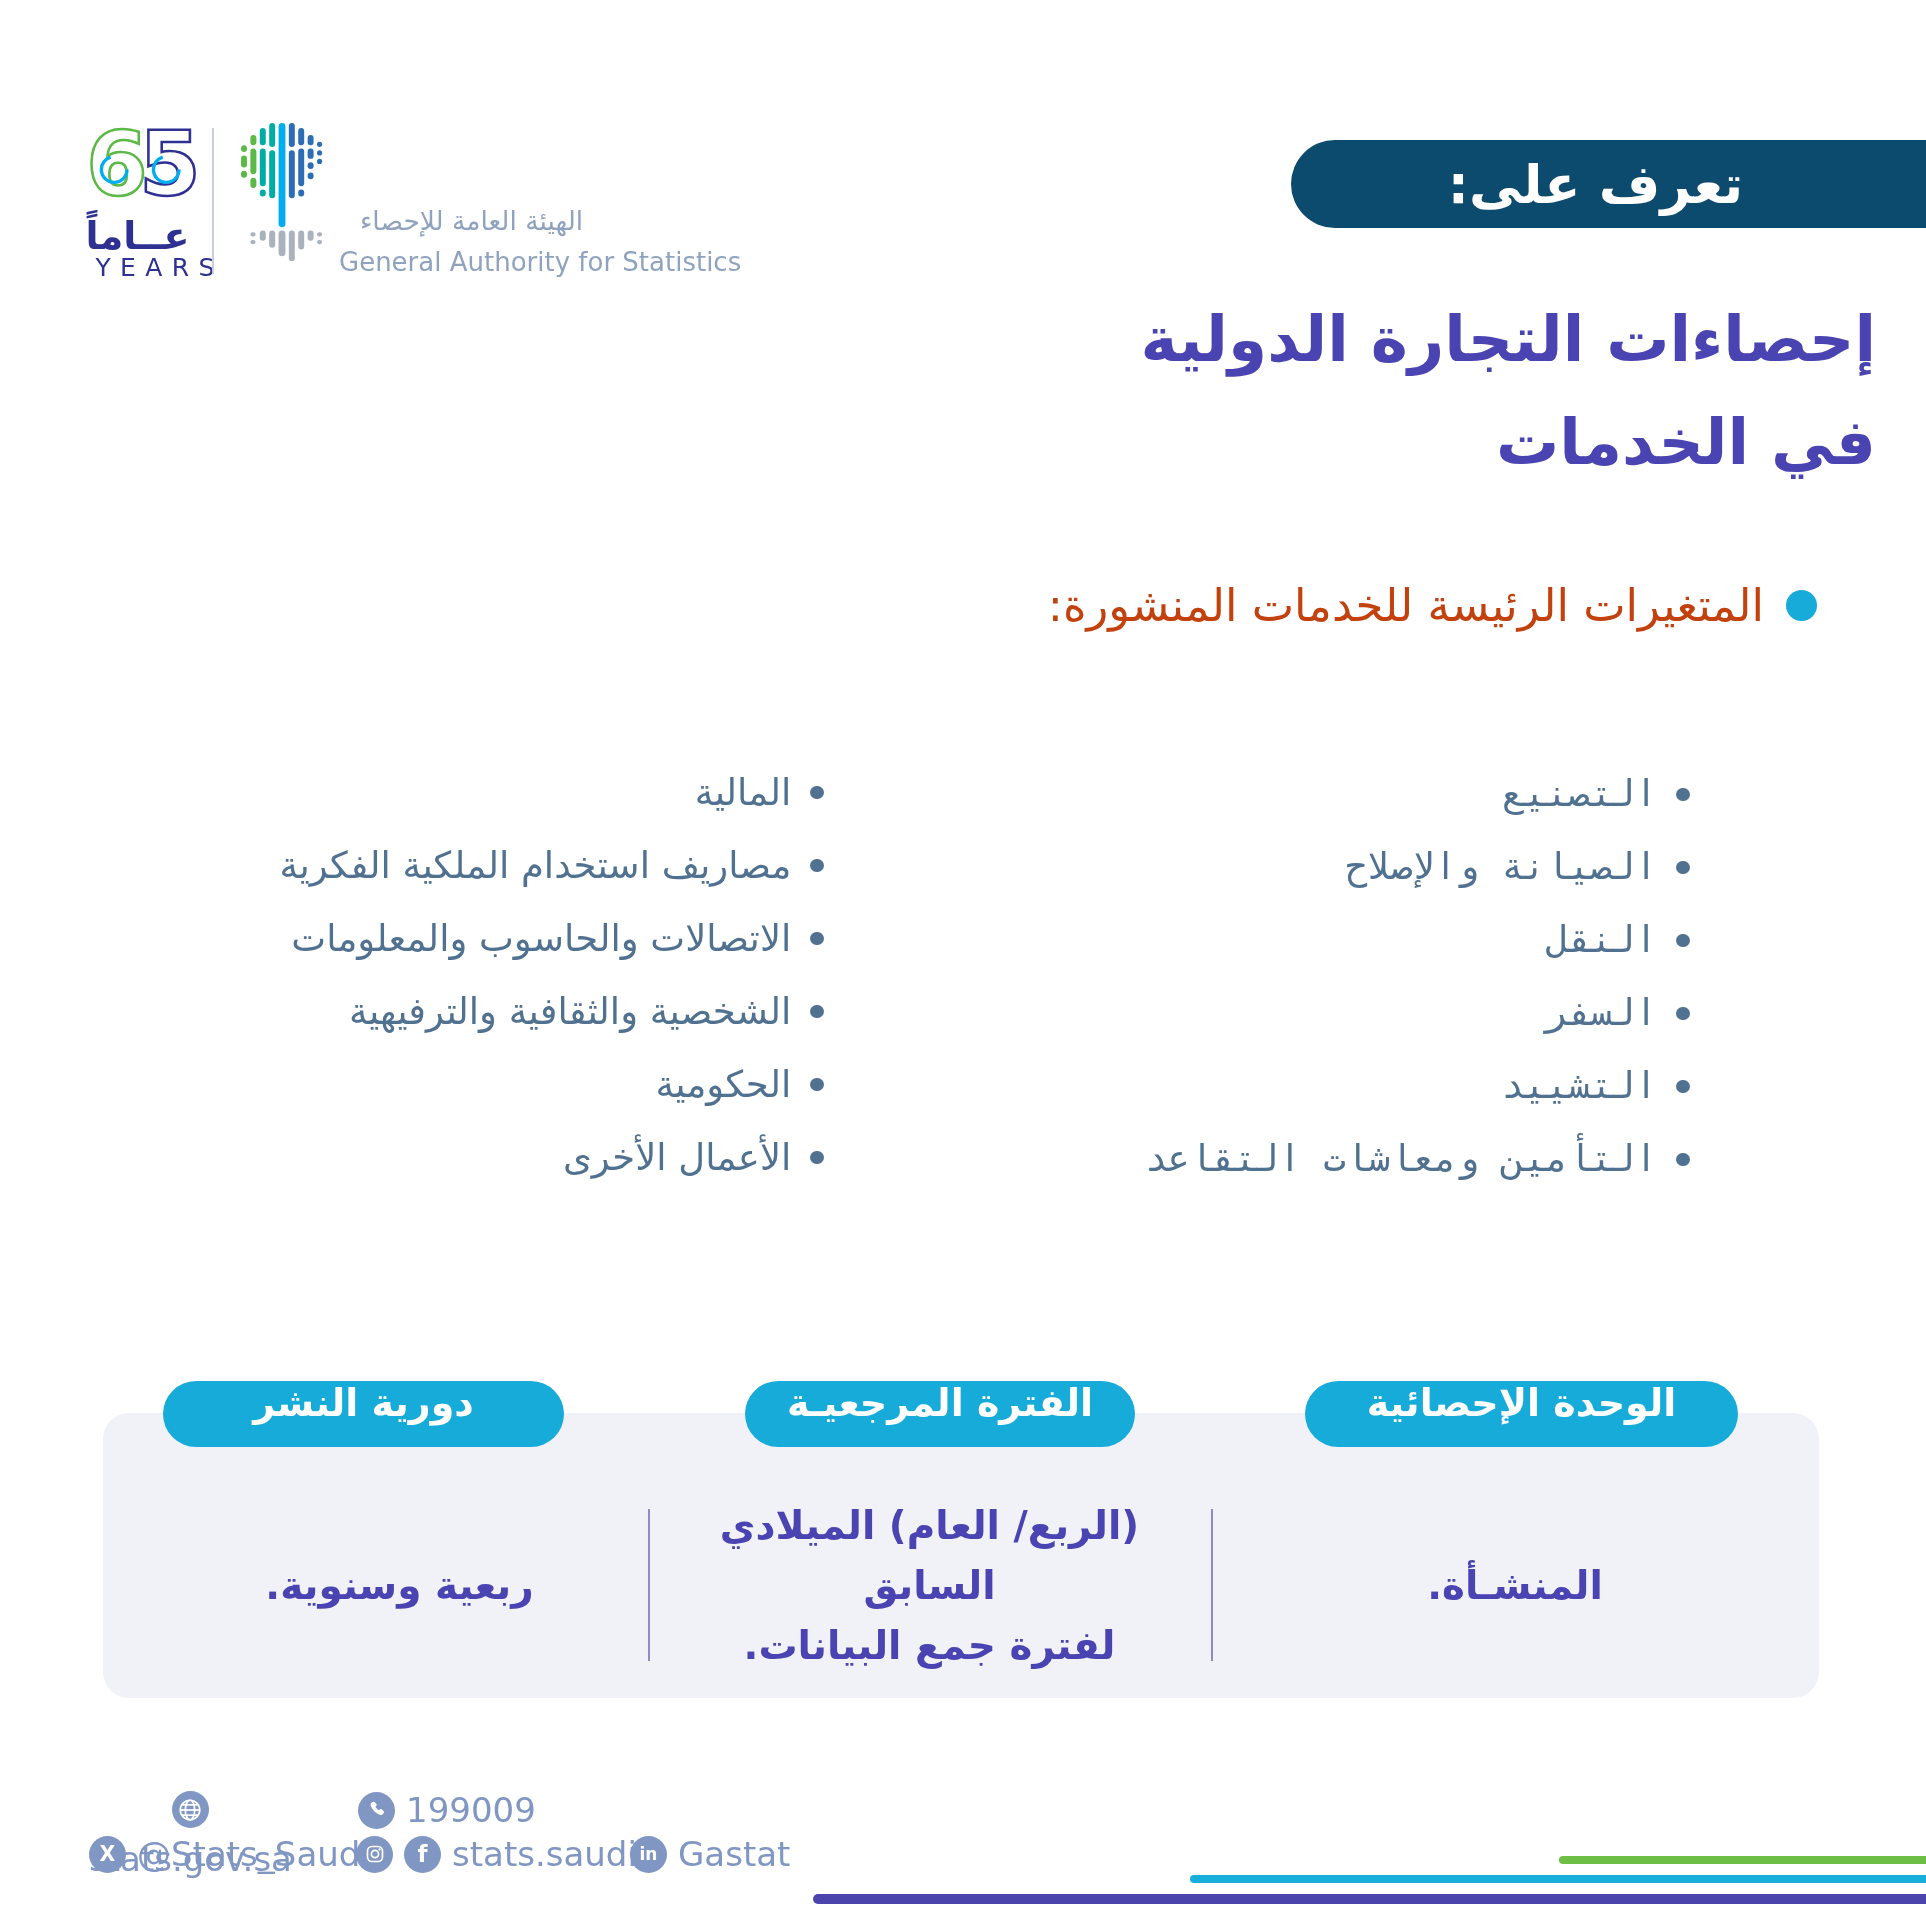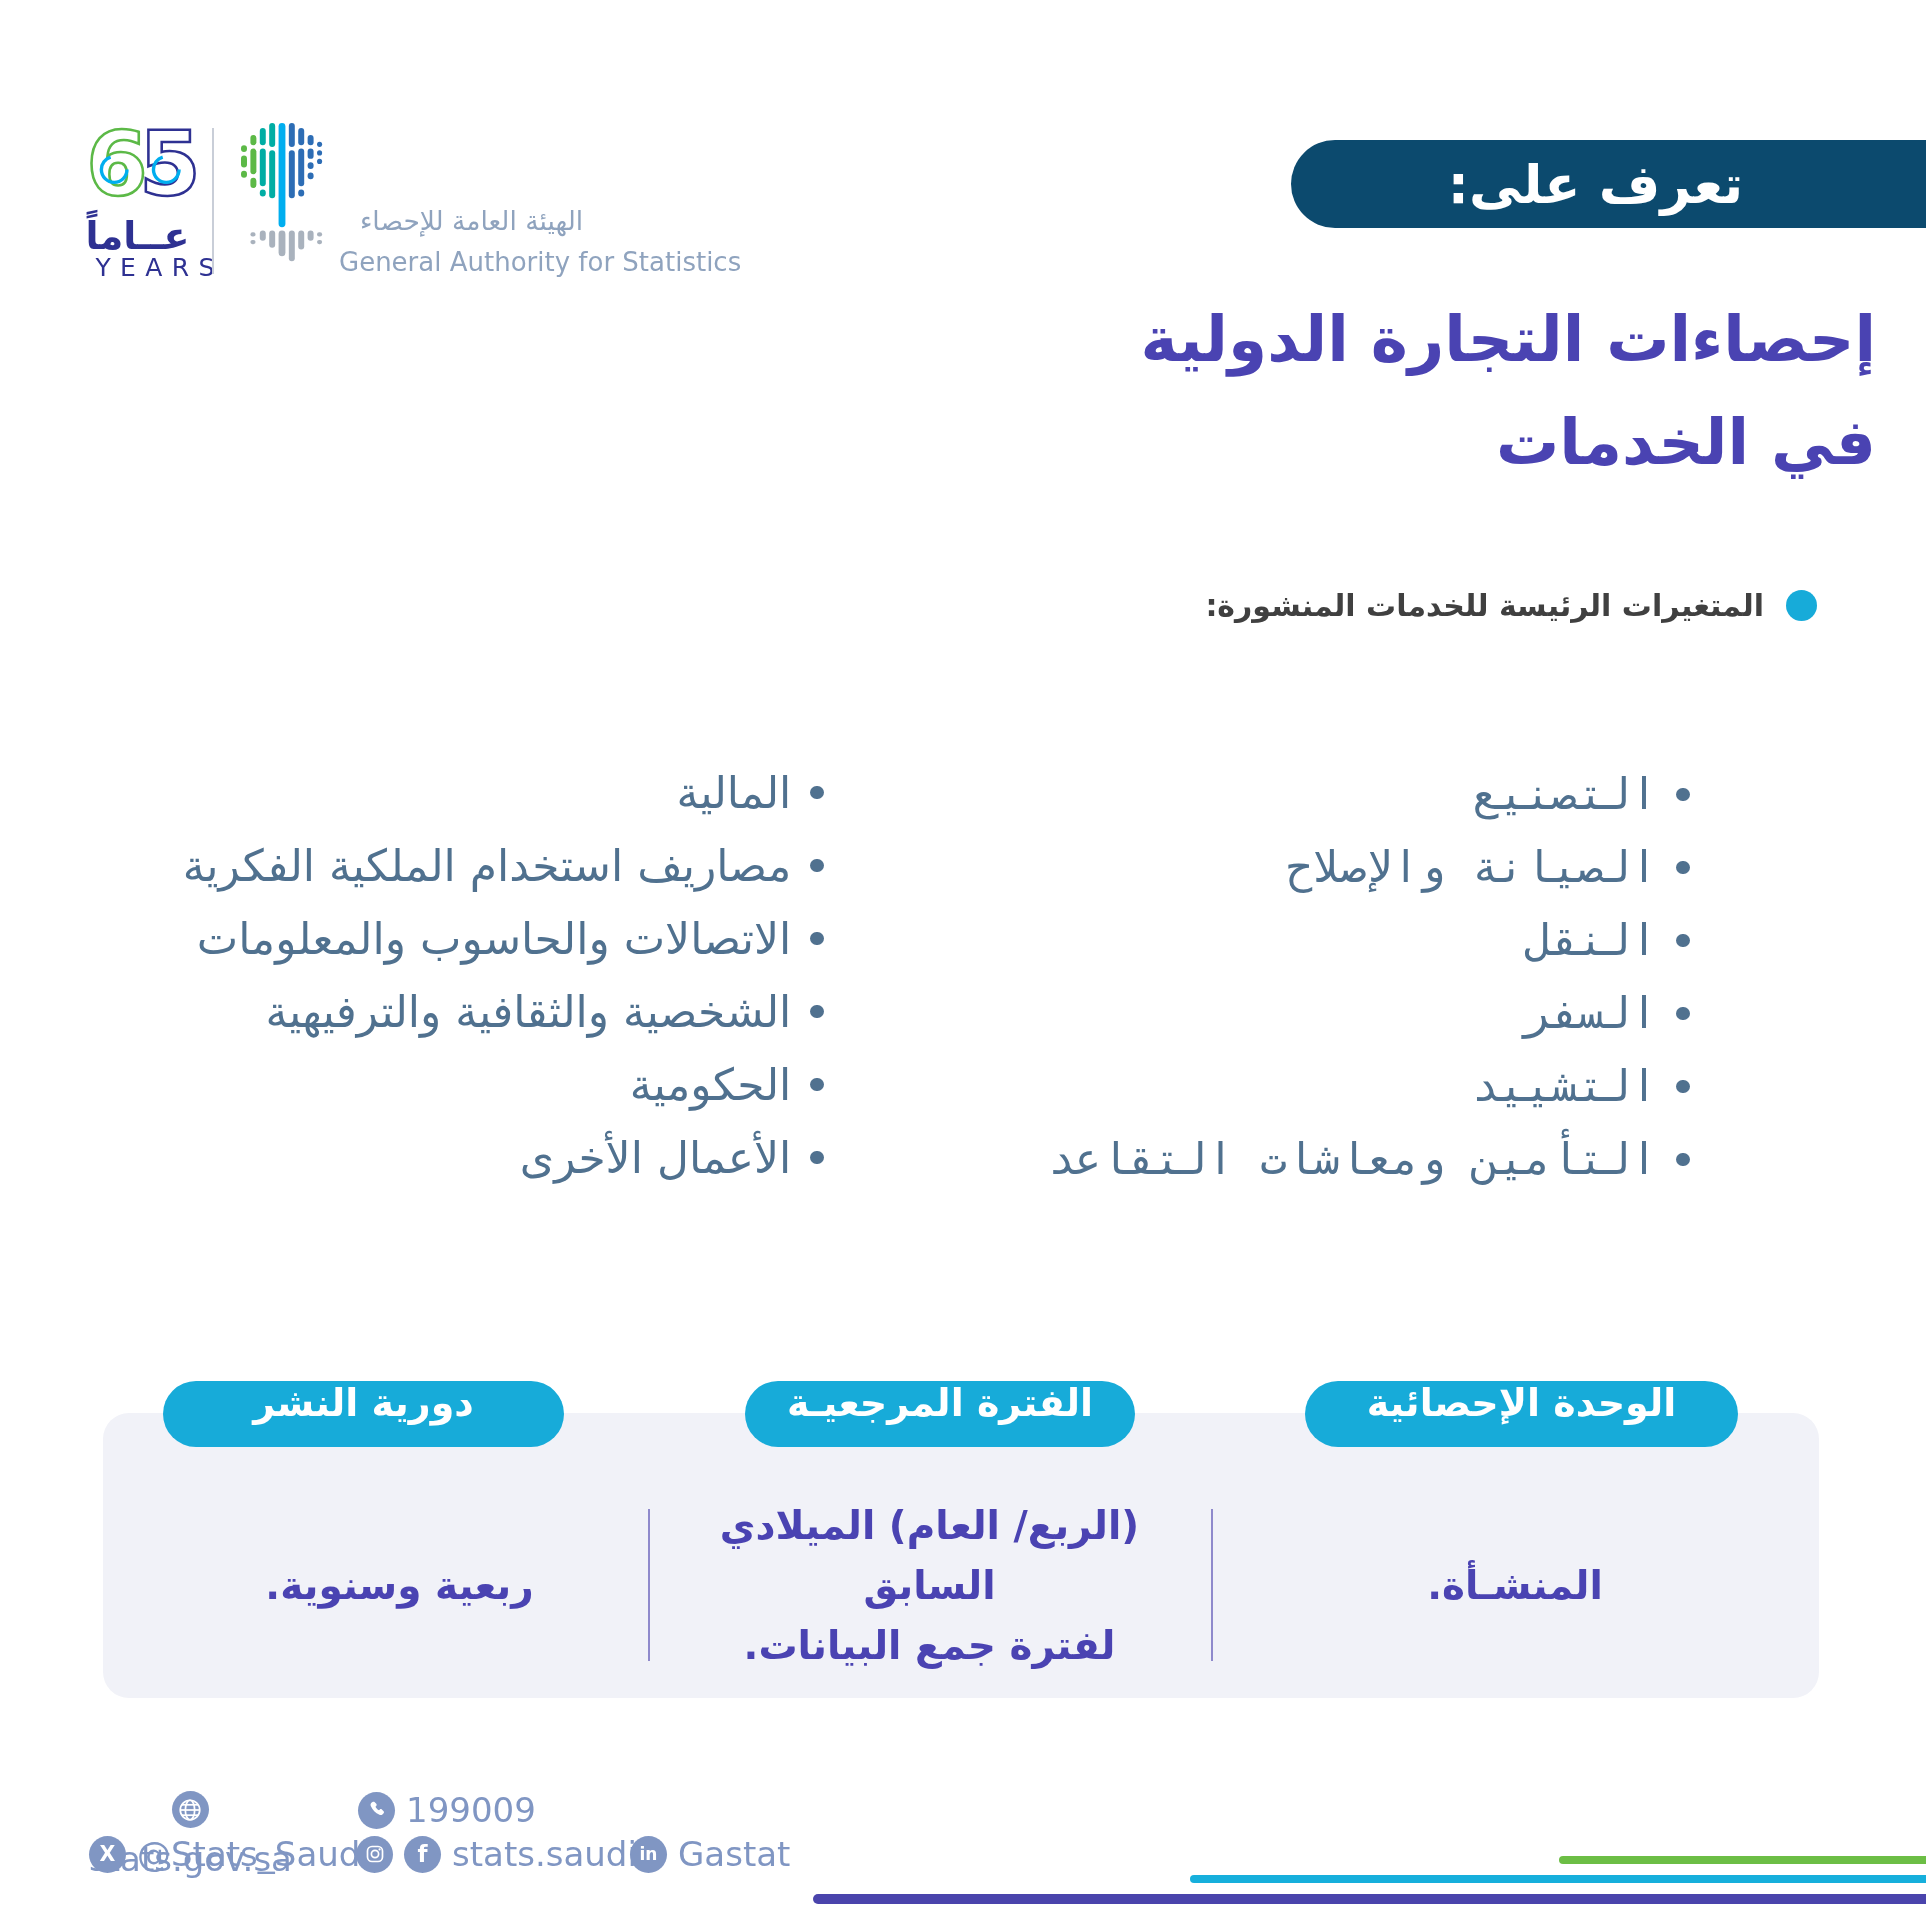--- a/index.html
+++ b/index.html
@@ -28,29 +28,29 @@
                font-size:53px;font-weight:bold;color:#ffffff;text-align:center;padding-right:26px;}
 
   
   .title{position:absolute;right:50px;top:288px;text-align:right;
          font-size:63px;line-height:103px;font-weight:bold;color:#4A43B2;}
 
   
   .section-heading{position:absolute;right:109px;top:567px;height:77px;
                    display:flex;align-items:center;gap:22px;}
   .heading-dot{width:31px;height:31px;border-radius:50%;background:#17ABD9;flex:0 0 auto;}
-  .heading-text{font-size:30px;font-weight:bold;color:#404040;white-space:nowrap;}
+  .heading-text{font-size:45px;font-weight:normal;color:#c2410c;white-space:nowrap;}
 
   
   .var-list{position:absolute;list-style:none;margin:0;padding:0;}
   .var-list.right{right:236px;top:758px;font-family:Liberation Mono, monospace;}
   .var-list.left{right:1102px;top:756px;}
   .var-item{height:73px;display:flex;align-items:center;gap:19px;}
   .li-dot{width:13.7px;height:13.7px;border-radius:50%;background:#50718F;flex:0 0 auto;}
-  .li-text{font-size:44px;color:#50718F;white-space:nowrap;}
+  .li-text{font-size:37px;color:#50718F;white-space:nowrap;}
 
   
   .info-card{position:absolute;left:103px;top:1413px;width:1716px;height:285px;
              background:#F1F2F8;border-radius:26px;}
   .cell-divider{position:absolute;top:1509px;width:1.7px;height:152px;background:#8F8ACC;}
   .divider-1{left:1211px;}
   .divider-2{left:648px;}
   .pill{position:absolute;top:1381px;height:66px;border-radius:33px;background:#17ABD9;
         display:flex;align-items:flex-start;justify-content:center;}
   .pill-text{font-size:38px;font-weight:bold;color:#ffffff;white-space:nowrap;}

